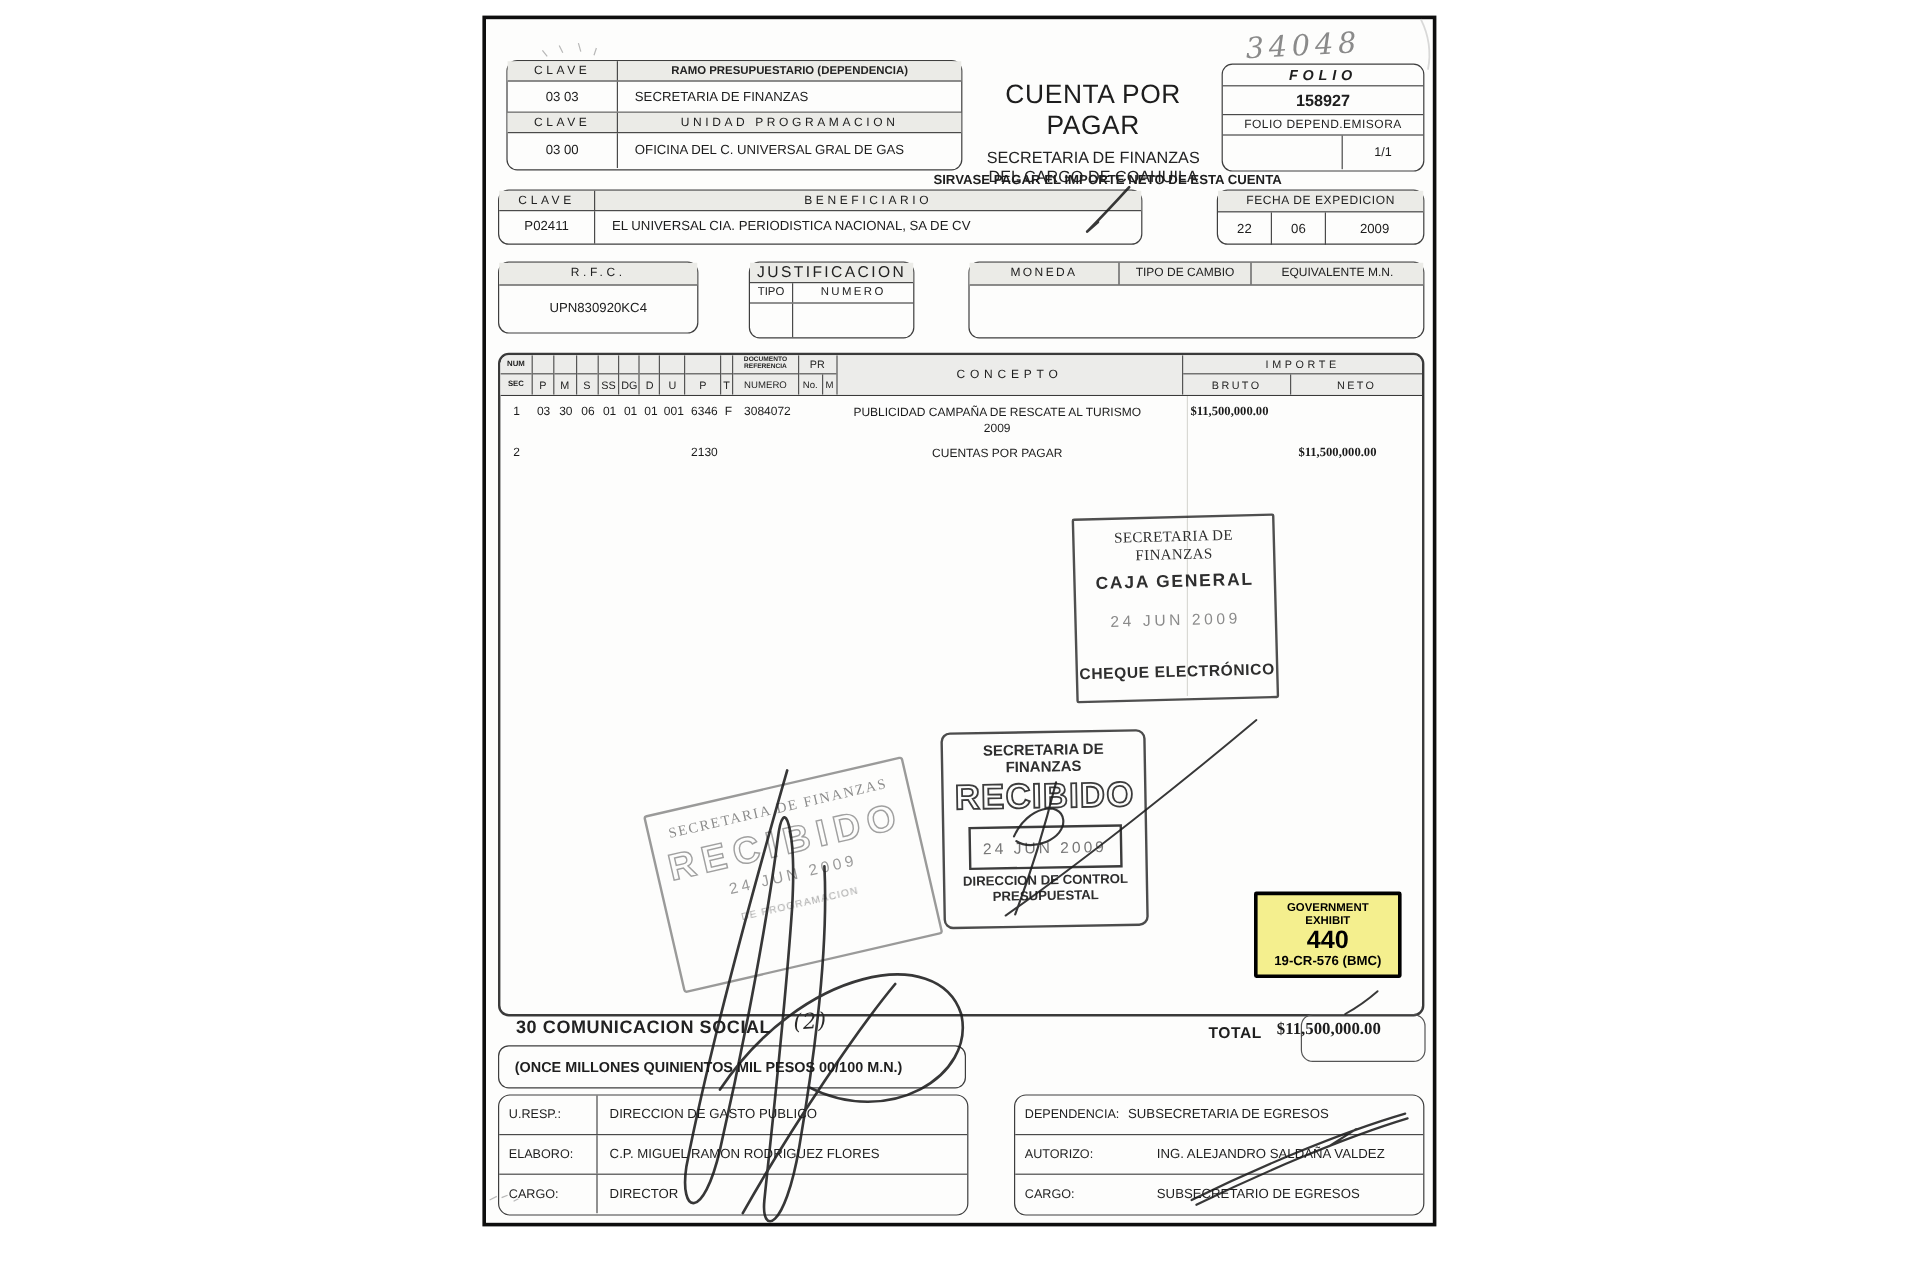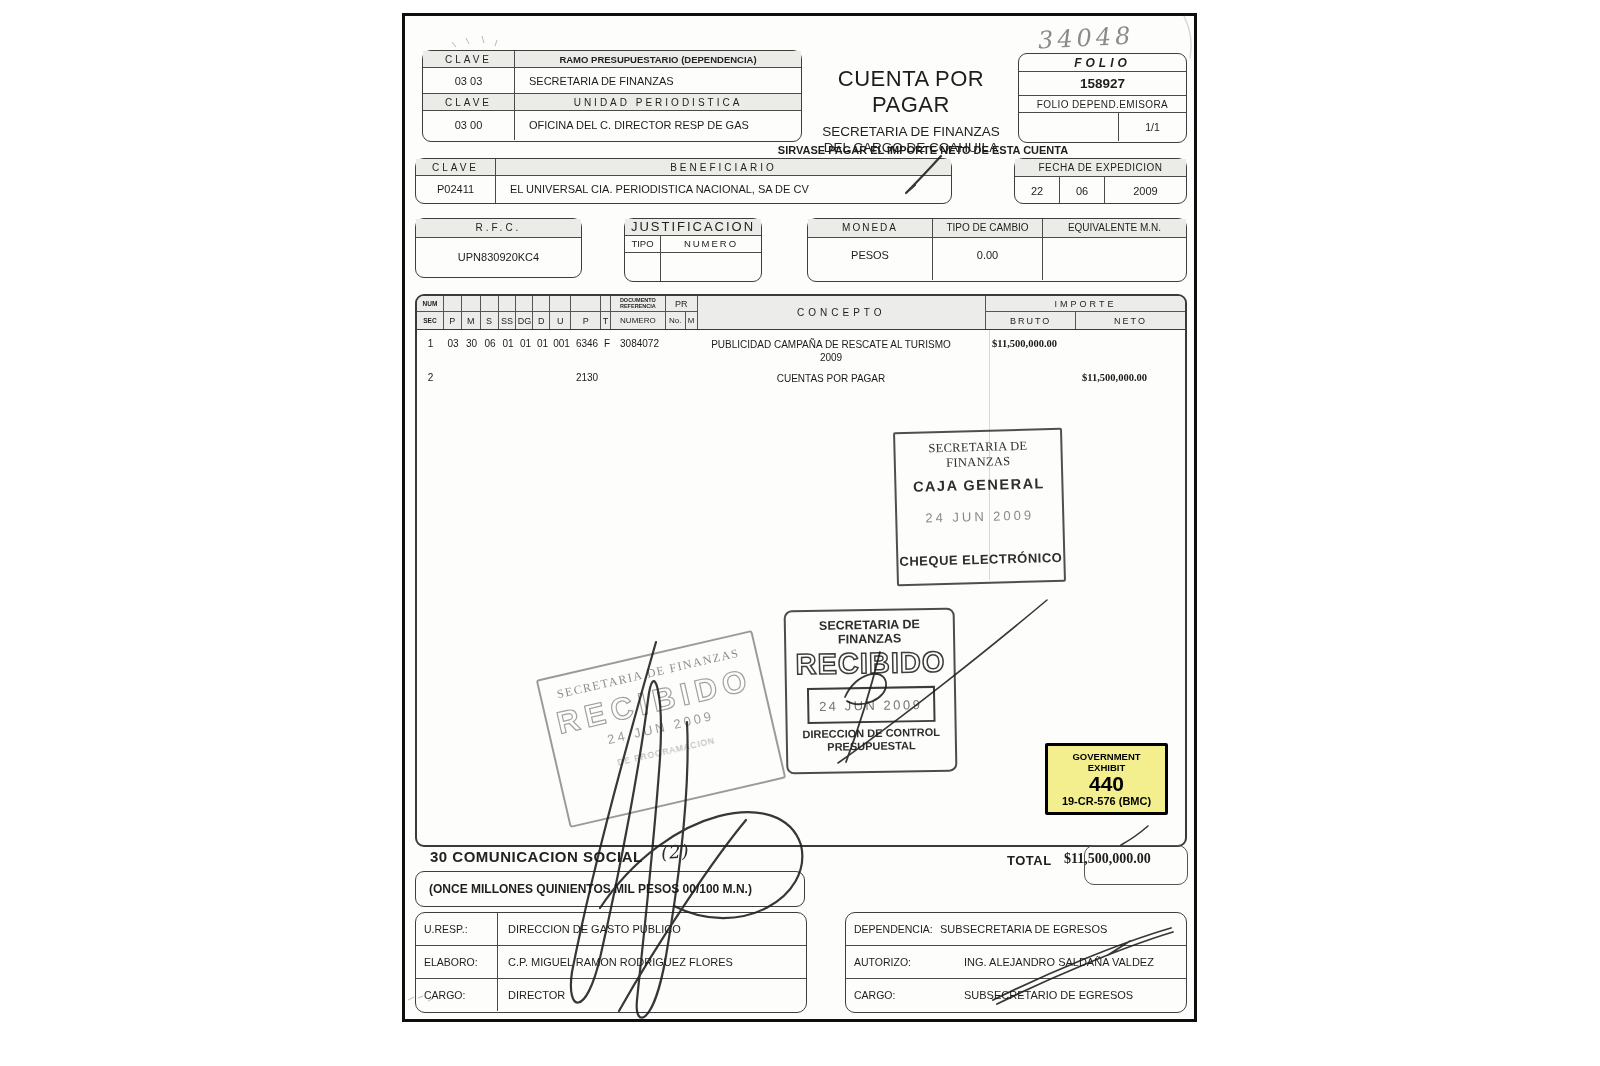--- a/index.html
+++ b/index.html
@@ -129,25 +129,25 @@
       <div class="row hr band" style="height:17px;">
         <div class="c1 ctr lbl ls3" style="line-height:17px;">CLAVE</div>
         <div class="c2 ctr lbl b" style="line-height:17px;font-size:9.5px;">RAMO PRESUPUESTARIO (DEPENDENCIA)</div>
       </div>
       <div class="row hr" style="height:26px;">
         <div class="c1 ctr val" style="line-height:26px;">03 03</div>
         <div class="c2 val" style="line-height:26px;padding-left:14px;">SECRETARIA DE FINANZAS</div>
       </div>
       <div class="row hr band" style="height:17px;">
         <div class="c1 ctr lbl ls3" style="line-height:17px;">CLAVE</div>
-        <div class="c2 ctr lbl ls3" style="line-height:17px;">UNIDAD PERIODISTICA</div>
+        <div class="c2 ctr lbl ls3" style="line-height:17px;">UNIDAD PROGRAMACION</div>
       </div>
       <div class="row" style="height:29px;">
         <div class="c1 ctr val" style="line-height:29px;">03 00</div>
-        <div class="c2 val" style="line-height:29px;padding-left:14px;">OFICINA DEL C. DIRECTOR RESP DE GAS</div>
+        <div class="c2 val" style="line-height:29px;padding-left:14px;">OFICINA DEL C. UNIVERSAL GRAL DE GAS</div>
       </div>
     </div>
 
     <div class="abs title-blk">
       <div class="title">CUENTA POR PAGAR</div>
       <div class="subtitle">
         <div>SECRETARIA DE FINANZAS</div>
         <div>DEL CARGO DE COAHUILA</div>
       </div>
     </div>
@@ -201,25 +201,20 @@
         <div style="width:36px;border-right:1px solid #4a4a4a;box-sizing:border-box;"></div>
         <div style="flex:1;"></div>
       </div>
     </div>
 
     <div class="abs box moneda">
       <div class="mon-row hr band" style="height:18px;">
         <div class="ctr lbl ls2" style="width:125px;line-height:18px;">MONEDA</div>
         <div class="ctr lbl" style="width:110px;line-height:18px;font-size:10px;">TIPO DE CAMBIO</div>
         <div class="ctr lbl" style="flex:1;line-height:18px;font-size:10px;">EQUIVALENTE M.N.</div>
-      </div>
-      <div class="mon-row" style="height:42px;">
-        <div class="ctr val" style="width:125px;line-height:34px;">PESOS</div>
-        <div class="ctr val" style="width:110px;line-height:34px;">0.00</div>
-        <div style="flex:1;"></div>
       </div>
     </div>
 
     <div class="abs dtable">
       <div class="dt-head">
         <div class="dtc w-num">
           <div class="h-top tiny">NUM</div>
           <div class="h-bot tiny">SEC</div>
         </div>
         <div class="dtc w-p">

